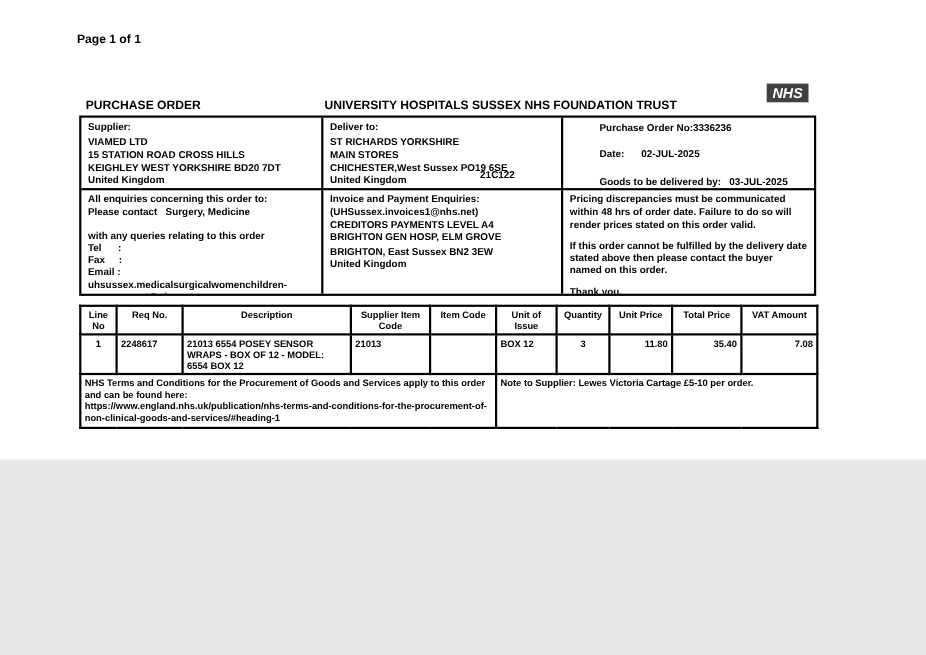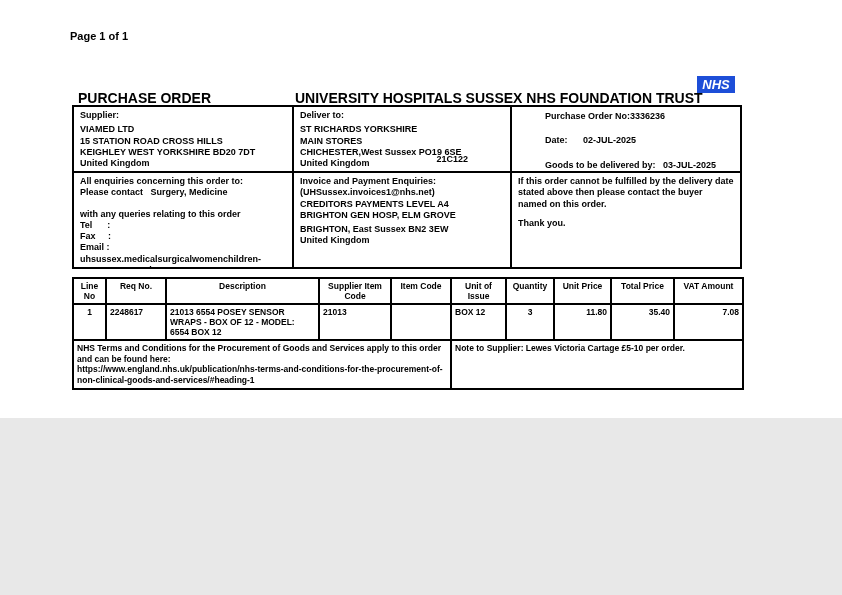--- a/index.html
+++ b/index.html
@@ -1,22 +1,22 @@
 <!DOCTYPE html>
 <html><head>
 <meta charset="utf-8">
 <style>
   html,body{margin:0;padding:0;background:#e8e8e8;}
   .page{position:relative;width:842px;height:418px;background:#ffffff;color:#000;
         font-family:"Liberation Sans", sans-serif;overflow:hidden;}
   .page-label{position:absolute;left:70px;top:30px;font-size:11px;font-weight:bold;}
-  .nhs-logo{position:absolute;left:697px;top:76px;width:38px;height:17px;background:#1d4ed8;
+  .nhs-logo{position:absolute;left:697px;top:76px;width:38px;height:17px;background:#404040;
             display:flex;align-items:center;justify-content:center;}
   .nhs-logo span{color:#fff;font-weight:bold;font-style:italic;font-size:13px;line-height:1;}
-  .header-row{position:absolute;left:72px;top:90px;width:670px;height:15px;font-size:14px;font-weight:bold;}
+  .header-row{position:absolute;left:72px;top:90px;width:670px;height:15px;font-size:11px;font-weight:bold;}
   .doc-title{position:absolute;left:6px;top:0;}
   .org-title{position:absolute;left:223px;top:0;}
   .boxes{position:absolute;left:72px;top:105px;width:670px;display:grid;
          grid-template-columns:220px 218px 228px;grid-template-rows:66px 94px;
          border:2px solid #000;box-sizing:border-box;}
   .box{padding:3px 6px;font-size:9px;font-weight:bold;line-height:1.25;box-sizing:border-box;
        position:relative;overflow:hidden;}
   .box .line{white-space:pre-wrap;min-height:10px;}
   .b-right{border-right:2px solid #000;}
   .b-bottom{border-bottom:2px solid #000;}
@@ -107,20 +107,21 @@
     <div class="box b-right">
       <div class="line">Invoice and Payment Enquiries:</div>
       <div class="line">(UHSussex.invoices1@nhs.net)</div>
       <div class="line">CREDITORS PAYMENTS LEVEL A4</div>
       <div class="line">BRIGHTON GEN HOSP, ELM GROVE</div>
       <div class="line gap-before">BRIGHTON, East Sussex BN2 3EW</div>
       <div class="line">United Kingdom</div>
     </div>
 
     <div class="box pbox">
+      <p>Pricing discrepancies must be communicated within 48 hrs of order date. Failure to do so will render prices stated on this order valid.</p>
       <p>If this order cannot be fulfilled by the delivery date stated above then please contact the buyer named on this order.</p>
       <p>Thank you.</p>
     </div>
 
   </div>
 
   <table class="po">
     <colgroup>
       <col style="width:33px">
         <col style="width:60px">

